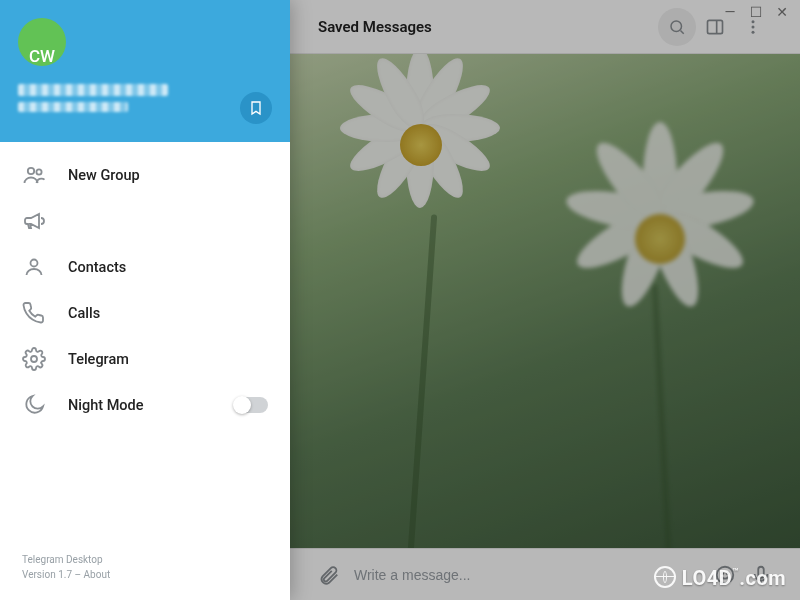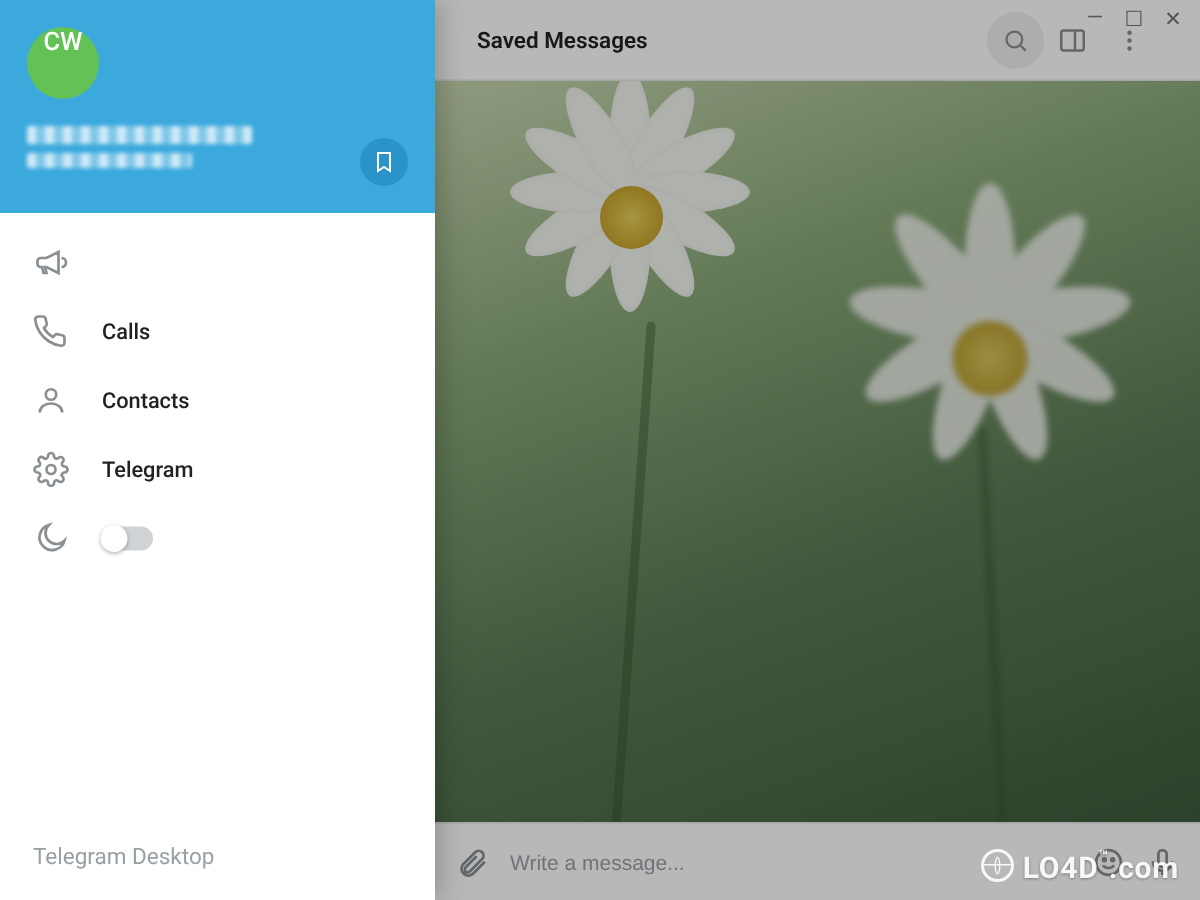--- a/index.html
+++ b/index.html
@@ -48,21 +48,21 @@
     transform-origin: 50% 100%;
     box-shadow: inset 0 0 4px rgba(0,0,0,0.05);
   }
   .daisy1 { left: 40px; top: -10px; width: 180px; height: 180px; }
   .daisy1 .center { width: 42px; height: 42px; left: 70px; top: 80px; }
   .daisy2 { left: 260px; top: 60px; width: 220px; height: 220px; filter: blur(2px); opacity:0.85;}
   .daisy2 .center { width: 50px; height: 50px; left: 85px; top: 100px; }
   .stem { position:absolute; width:6px; background: rgba(50,80,40,0.4); border-radius:3px; }
   .compose {
     height: 52px; background: #fff; display: flex; align-items: center;
-    padding: 0 14px; gap: 14px; border-top: 1px solid #e6e6e6;
+    padding: 0 28px; gap: 14px; border-top: 1px solid #e6e6e6;
     margin-left: 290px;
   }
   .compose-input {
     flex: 1; border: none; outline: none; font-size: 14px; color: #333;
     background: transparent;
   }
   .compose-input::placeholder { color: #9aa0a6; }
   .ic { width: 22px; height: 22px; color: #8a8f94; display:flex; align-items:center; justify-content:center;}
   
   .dim {
@@ -75,21 +75,21 @@
     background: #fff; display: flex; flex-direction: column;
     box-shadow: 2px 0 18px rgba(0,0,0,0.25);
     z-index: 20;
   }
   .drawer-header {
     background: #3ca9dd; color: #fff; padding: 18px 18px 16px 18px;
     position: relative; height: 142px;
   }
   .avatar {
     width: 48px; height: 48px; border-radius: 50%; background: #62c255;
-    display: flex; align-items: flex-start; justify-content: center;
+    display: flex; align-items: flex-end; justify-content: center;
     font-size: 17px; color: #fff; font-weight: 500;
   }
   .user-block { margin-top: 18px; }
   .blur-line {
     height: 12px; border-radius: 2px; margin-bottom: 6px;
     background: repeating-linear-gradient(90deg, rgba(255,255,255,0.75) 0 6px, rgba(255,255,255,0.35) 6px 12px);
     filter: blur(1.5px);
   }
   .blur-line.w1 { width: 150px; }
   .blur-line.w2 { width: 110px; height:10px; }
@@ -109,21 +109,21 @@
   .menu-item .mi-label { flex: 1; }
   .toggle {
     width: 34px; height: 16px; background: #d0d3d6; border-radius: 10px;
     position: relative; flex-shrink: 0;
   }
   .toggle::after {
     content:""; position:absolute; width:18px; height:18px; border-radius:50%;
     background:#fff; top:-1px; left:-1px; box-shadow:0 1px 3px rgba(0,0,0,0.3);
   }
   .drawer-footer {
-    margin-top: auto; padding: 14px 22px 18px; color: #98a0a6; font-size: 15px;
+    margin-top: auto; padding: 14px 22px 18px; color: #98a0a6; font-size: 10px;
     line-height: 1.5;
   }
   .drawer-footer .about { }
   
   .watermark {
     position: absolute; right: 14px; bottom: 10px; z-index: 60;
     color: #fff; font-weight: 700; font-size: 20px; letter-spacing: 0.5px;
     display:flex; align-items:flex-start; gap:6px;
     text-shadow: 0 1px 2px rgba(0,0,0,0.4);
     opacity:0.9;
@@ -250,63 +250,76 @@
           <svg width="16" height="16" viewBox="0 0 24 24" fill="none" stroke="currentColor" stroke-width="2">
               <path d="M6 3h12v18l-6-4-6 4z"></path>
             </svg>
         </div>
       </div>
 
       <div class="menu">
         <div class="menu-item">
           <span class="mi-icon">
             <svg width="24" height="24" viewBox="0 0 24 24" fill="none" stroke="currentColor" stroke-width="1.8">
+                <circle cx="9" cy="8" r="3.2"></circle>
+                <path d="M2.5 20c0-3 3-5.5 6.5-5.5S15.5 17 15.5 20"></path>
+                <circle cx="17" cy="9" r="2.6"></circle>
+                <path d="M14.5 20c.4-2.4 2.3-4.3 5-4.3 1.2 0 2.3.3 3 .9"></path>
+              </svg>
+          </span>
+          <span class="mi-label">New Group</span>
+        </div>
+        <div class="menu-item">
+          <span class="mi-icon">
+            <svg width="24" height="24" viewBox="0 0 24 24" fill="none" stroke="currentColor" stroke-width="1.8">
                 <path d="M3 11v2a2 2 0 002 2h1l1 4h2l-1-4h1l8 4V5l-8 4H5a2 2 0 00-2 2z"></path>
                 <path d="M19 9a3 3 0 010 6"></path>
               </svg>
           </span>
         </div>
         <div class="menu-item">
           <span class="mi-icon">
             <svg width="24" height="24" viewBox="0 0 24 24" fill="none" stroke="currentColor" stroke-width="1.8">
-                <path d="M21 16.5v3a2 2 0 01-2.2 2 19 19 0 01-8.3-3 19 19 0 01-6-6A19 19 0 011.5 4.2 2 2 0 013.5 2h3a2 2 0 012 1.7c.1.9.3 1.8.6 2.6a2 2 0 01-.5 2.1L7.3 9.7a16 16 0 006 6l1.3-1.3a2 2 0 012.1-.5c.8.3 1.7.5 2.6.6a2 2 0 011.7 2z"></path>
-              </svg>
-          </span>
-          <span class="mi-label">Calls</span>
-        </div>
-        <div class="menu-item">
-          <span class="mi-icon">
-            <svg width="24" height="24" viewBox="0 0 24 24" fill="none" stroke="currentColor" stroke-width="1.8">
                 <circle cx="12" cy="8" r="3.5"></circle>
                 <path d="M4.5 20c0-3.5 3.4-6 7.5-6s7.5 2.5 7.5 6"></path>
               </svg>
           </span>
           <span class="mi-label">Contacts</span>
         </div>
         <div class="menu-item">
           <span class="mi-icon">
             <svg width="24" height="24" viewBox="0 0 24 24" fill="none" stroke="currentColor" stroke-width="1.8">
+                <path d="M21 16.5v3a2 2 0 01-2.2 2 19 19 0 01-8.3-3 19 19 0 01-6-6A19 19 0 011.5 4.2 2 2 0 013.5 2h3a2 2 0 012 1.7c.1.9.3 1.8.6 2.6a2 2 0 01-.5 2.1L7.3 9.7a16 16 0 006 6l1.3-1.3a2 2 0 012.1-.5c.8.3 1.7.5 2.6.6a2 2 0 011.7 2z"></path>
+              </svg>
+          </span>
+          <span class="mi-label">Calls</span>
+        </div>
+        <div class="menu-item">
+          <span class="mi-icon">
+            <svg width="24" height="24" viewBox="0 0 24 24" fill="none" stroke="currentColor" stroke-width="1.8">
                 <circle cx="12" cy="12" r="3"></circle>
                 <path d="M19.4 15a1.7 1.7 0 00.34 1.87l.06.06a2 2 0 11-2.83 2.83l-.06-.06a1.7 1.7 0 00-1.87-.34 1.7 1.7 0 00-1 1.56V21a2 2 0 01-4 0v-.09a1.7 1.7 0 00-1-1.56 1.7 1.7 0 00-1.87.34l-.06.06a2 2 0 11-2.83-2.83l.06-.06a1.7 1.7 0 00.34-1.87 1.7 1.7 0 00-1.56-1H3a2 2 0 010-4h.09a1.7 1.7 0 001.56-1 1.7 1.7 0 00-.34-1.87l-.06-.06a2 2 0 112.83-2.83l.06.06a1.7 1.7 0 001.87.34h0a1.7 1.7 0 001-1.56V3a2 2 0 014 0v.09a1.7 1.7 0 001 1.56 1.7 1.7 0 001.87-.34l.06-.06a2 2 0 112.83 2.83l-.06.06a1.7 1.7 0 00-.34 1.87v0a1.7 1.7 0 001.56 1H21a2 2 0 010 4h-.09a1.7 1.7 0 00-1.56 1z"></path>
               </svg>
           </span>
           <span class="mi-label">Telegram</span>
         </div>
         <div class="menu-item">
           <span class="mi-icon">
             <svg width="24" height="24" viewBox="0 0 24 24" fill="none" stroke="currentColor" stroke-width="1.8">
                 <path d="M21 13.5A8.5 8.5 0 1110.5 3a7 7 0 0010.5 10.5z"></path>
               </svg>
           </span>
+          <span class="mi-label">Night Mode</span>
           <span class="toggle"></span>
         </div>
       </div>
 
       <div class="drawer-footer">
         <div>Telegram Desktop</div>
+        <div class="about">Version 1.7 – About</div>
       </div>
     </div>
 
   </div>
 
   <div class="watermark">
     <span class="globe"></span>
     <span>
       <span>LO4D</span><span class="tm">™</span><span>.com</span>
     </span>

